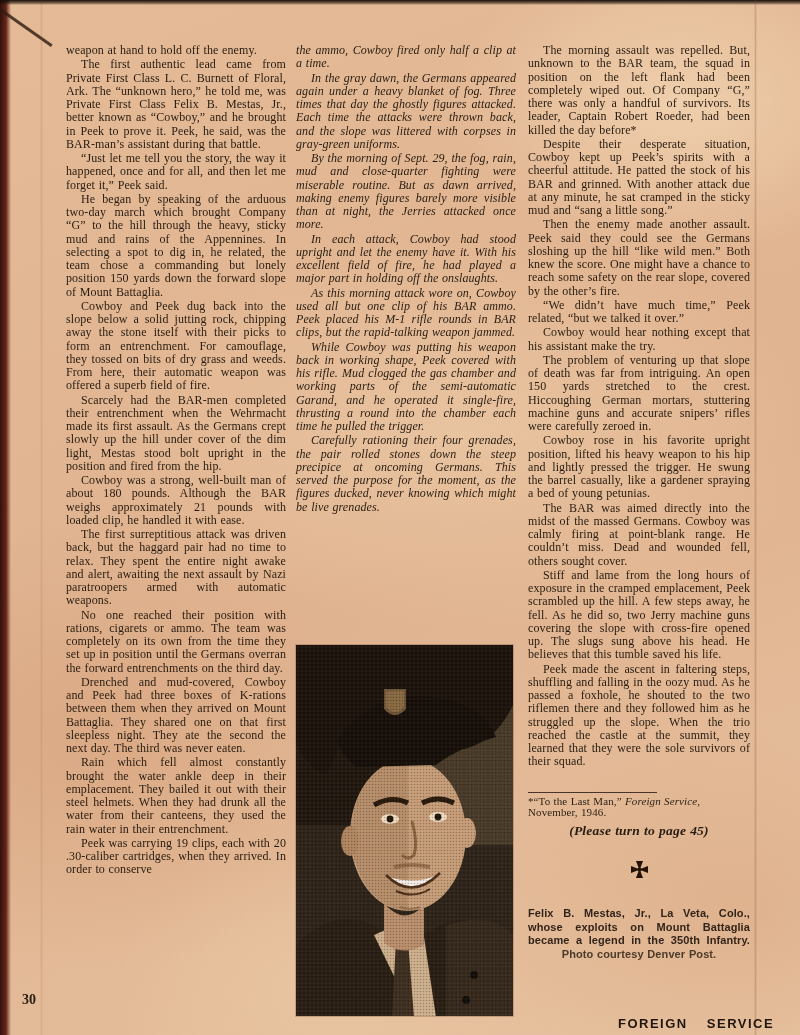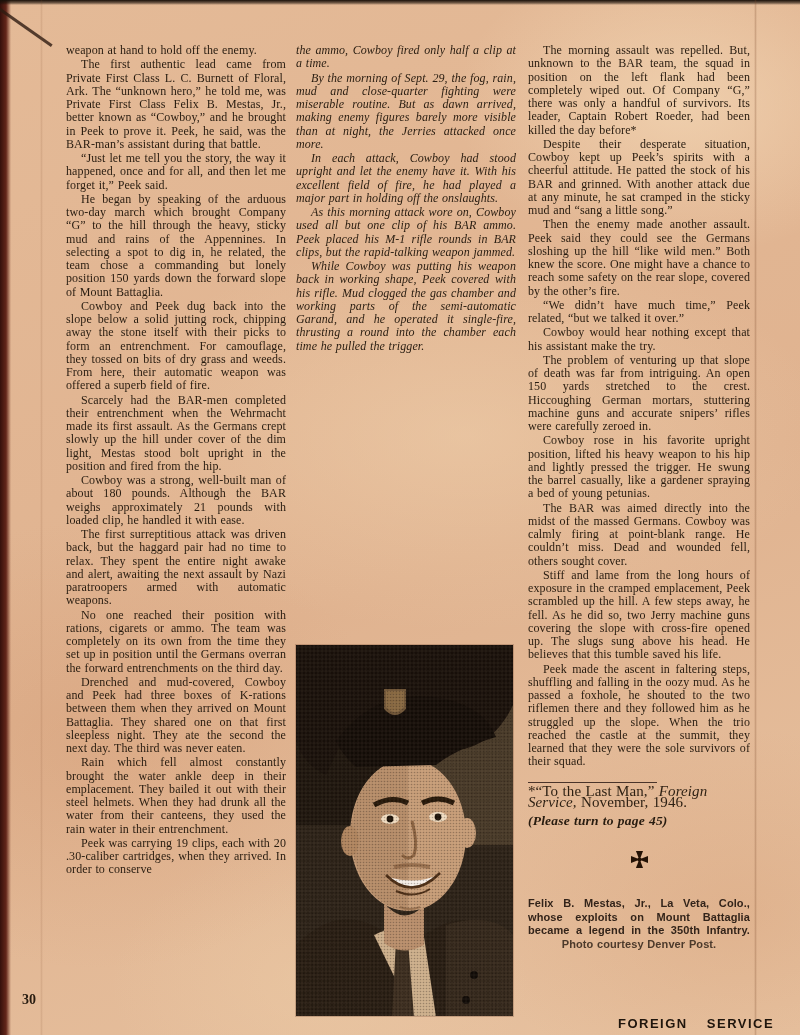--- a/index.html
+++ b/index.html
@@ -30,23 +30,23 @@
   .col1{left:66px;}
   .col2{left:296px;font-style:italic;}
   .col3{left:528px;width:222px;}
   .para{margin:0 0 1px;text-indent:15px;text-align:justify;}
   .para.noindent{text-indent:0;}
 
   .photo{position:absolute;left:296px;top:645px;width:217px;height:371px;
     box-shadow:0 0 0 1px rgba(90,50,30,.25);}
   .photo svg{display:block;}
 
-  .footnote{margin-top:13px;font-size:15px;line-height:11.5px;color:#2c1f12;}
+  .footnote{margin-top:23px;font-size:11px;line-height:11.5px;color:#2c1f12;}
   .footnote-rule{width:58%;border-top:1px solid #4a342a;margin:0 0 3px;}
-  .continuation{margin-top:5px;font-style:italic;font-weight:bold;
+  .continuation{margin-top:5px;text-align:center;font-style:italic;font-weight:bold;
     font-size:13.5px;letter-spacing:.2px;}
   .ornament{margin-top:24px;text-align:center;}
   .ornament svg{display:inline-block;}
   .caption{margin-top:26px;font-family:"Liberation Sans", sans-serif;font-size:11px;
     line-height:13.5px;text-align:justify;text-align-last:center;color:#33241a;}
   .caption .cap-bold{font-weight:bold;}
   .caption .cap-reg{font-weight:bold;color:#4c3a2b;}
 
   .pagenum{position:absolute;left:22px;top:992px;font-weight:bold;font-size:14px;text-align:right;}
   .footer-right{position:absolute;left:618px;top:1016px;font-family:"Liberation Sans",sans-serif;
@@ -72,24 +72,26 @@
       <p class="para">Cowboy was a strong, well-built man of about 180 pounds.  Although the BAR weighs approximately 21 pounds with loaded clip, he handled it with ease.</p>
       <p class="para">The first surreptitious attack was driven back, but the haggard pair had no time to relax.  They spent the entire night awake and alert, awaiting the next assault by Nazi paratroopers armed with automatic weapons.</p>
       <p class="para">No one reached their position with rations, cigarets or ammo.  The team was completely on its own from the time they set up in position until the Germans overran the forward entrenchments on the third day.</p>
       <p class="para">Drenched and mud-covered, Cowboy and Peek had three boxes of K-rations between them when they arrived on Mount Battaglia.  They shared one on that first sleepless night.  They ate the second the next day.  The third was never eaten.</p>
       <p class="para">Rain which fell almost constantly brought the water ankle deep in their emplacement.  They bailed it out with their steel helmets.  When they had drunk all the water from their canteens, they used the rain water in their entrenchment.</p>
       <p class="para">Peek was carrying 19 clips, each with 20 .30-caliber cartridges, when they arrived.  In order to conserve</p>
     </div>
 
   <div class="col col2">
       <p class="para noindent">the ammo, Cowboy fired only half a clip at a time.</p>
+      <p class="para">In the gray dawn, the Germans appeared again under a heavy blanket of fog.  Three times that day the ghostly figures attacked.  Each time the attacks were thrown back, and the slope was littered with corpses in gray-green uniforms.</p>
       <p class="para">By the morning of Sept. 29, the fog, rain, mud and close-quarter fighting were miserable routine.  But as dawn arrived, making enemy figures barely more visible than at night, the Jerries attacked once more.</p>
       <p class="para">In each attack, Cowboy had stood upright and let the enemy have it. With his excellent field of fire, he had played a major part in holding off the onslaughts.</p>
       <p class="para">As this morning attack wore on, Cowboy used all but one clip of his BAR ammo.  Peek placed his M-1 rifle rounds in BAR clips, but the rapid-talking weapon jammed.</p>
       <p class="para">While Cowboy was putting his weapon back in working shape, Peek covered with his rifle.  Mud clogged the gas chamber and working parts of the semi-automatic Garand, and he operated it single-fire, thrusting a round into the chamber each time he pulled the trigger.</p>
+      <p class="para">Carefully rationing their four grenades, the pair rolled stones down the steep precipice at oncoming Germans.  This served the purpose for the moment, as the figures ducked, never knowing which might be live grenades.</p>
     </div>
 
   <div class="photo">
     <svg width="217" height="371" viewBox="0 0 217 371" xmlns="http://www.w3.org/2000/svg">
       <defs>
         <pattern id="ht" width="3" height="3" patternUnits="userSpaceOnUse">
           <rect width="3" height="3" fill="none"></rect>
           <circle cx="1.5" cy="1.5" r="0.8" fill="#120c07" opacity="0.28"></circle>
         </pattern>
         <pattern id="hl" width="4" height="4" patternUnits="userSpaceOnUse">

